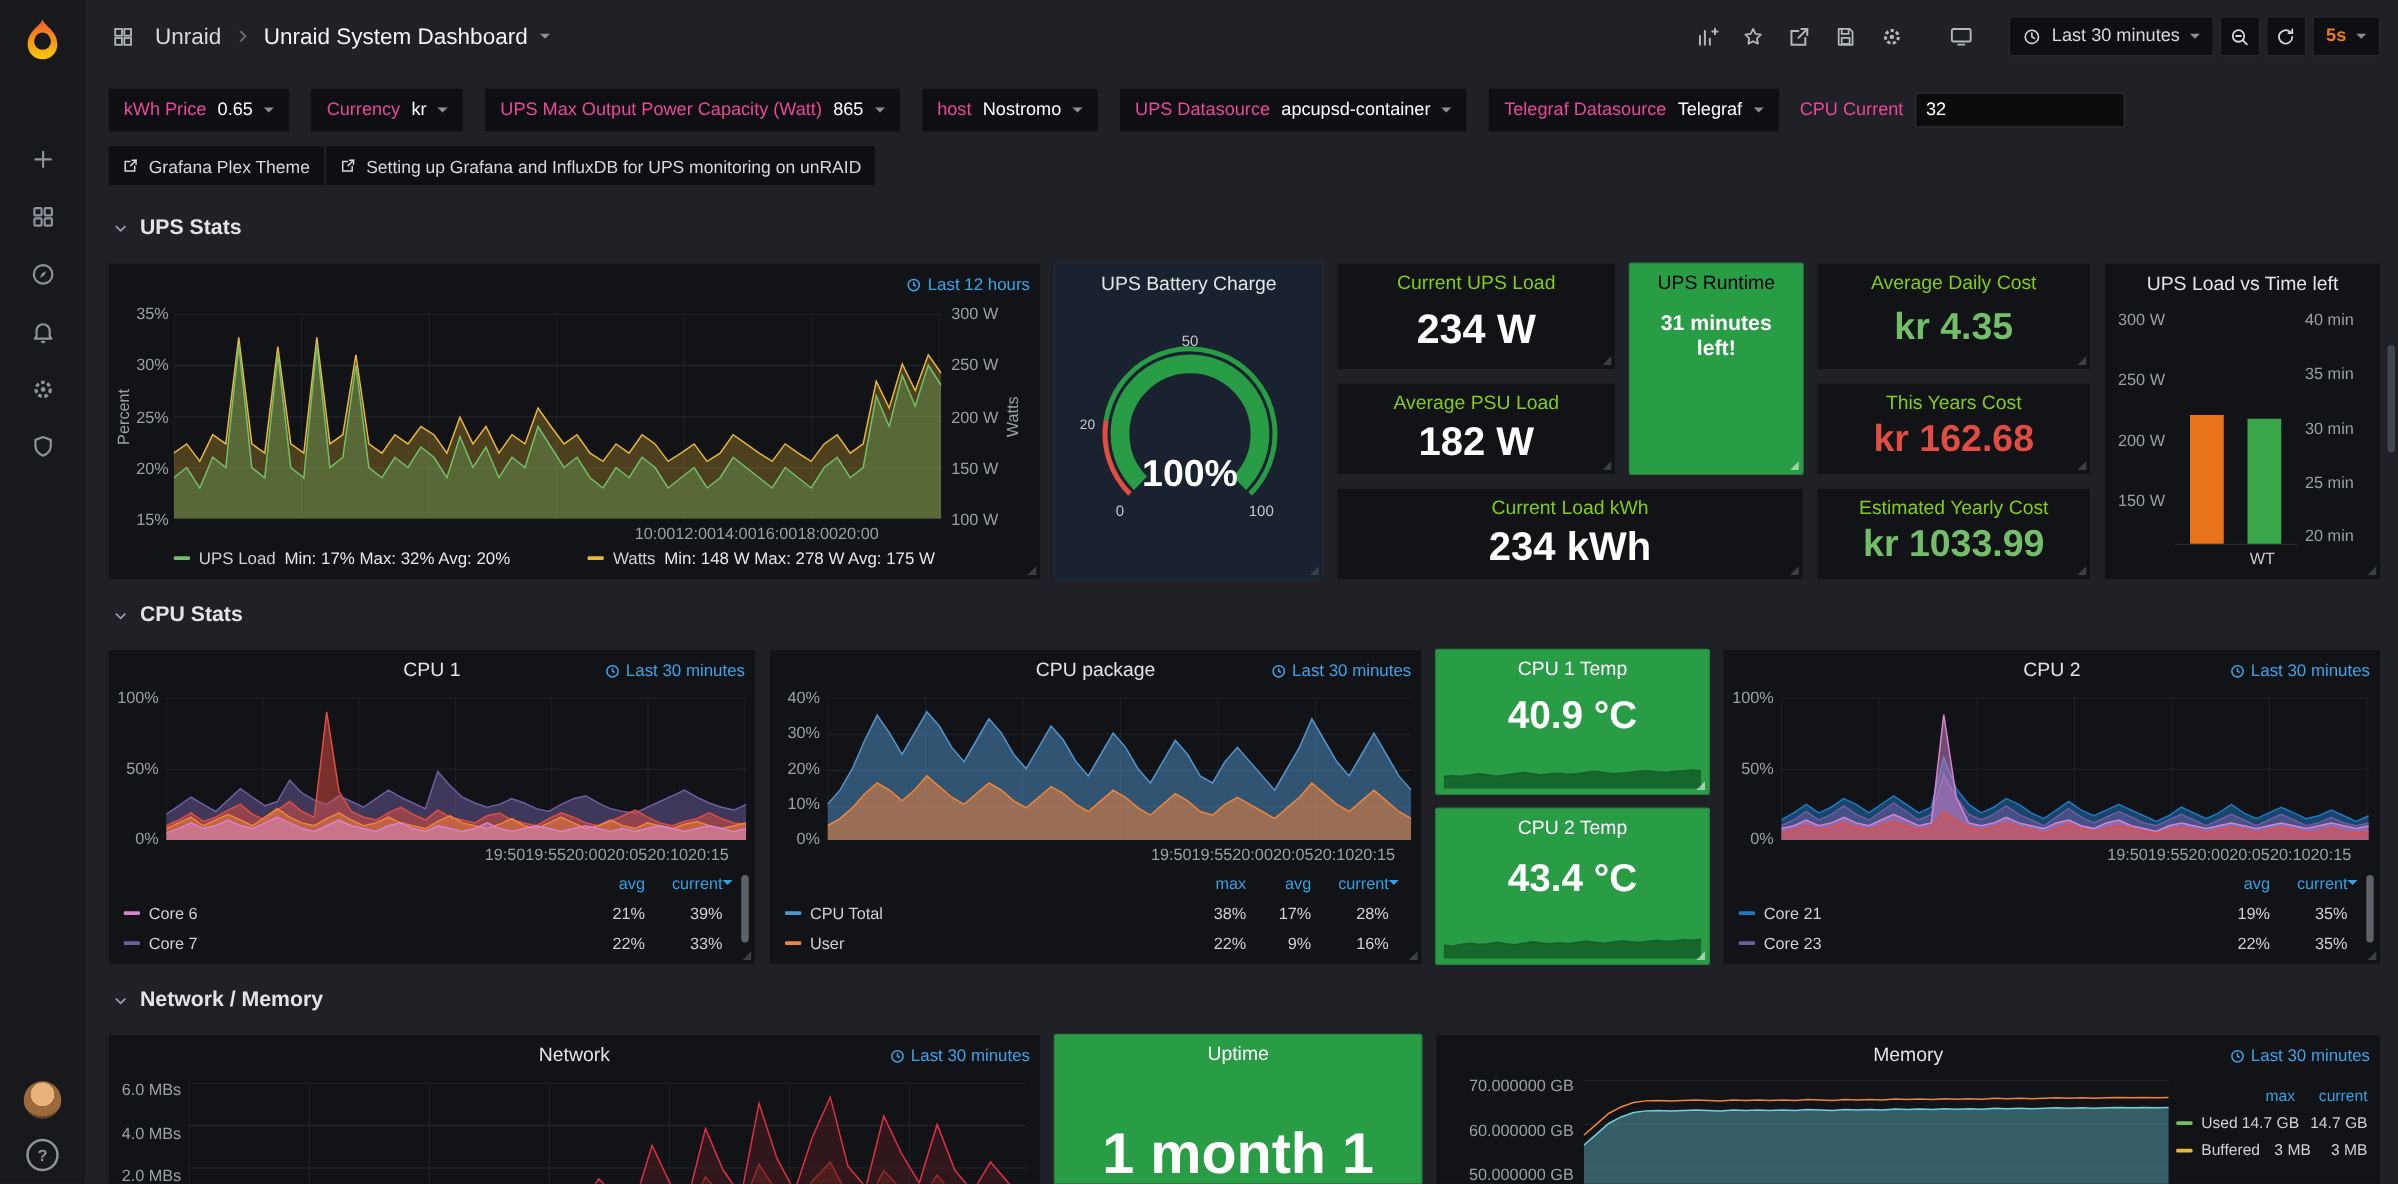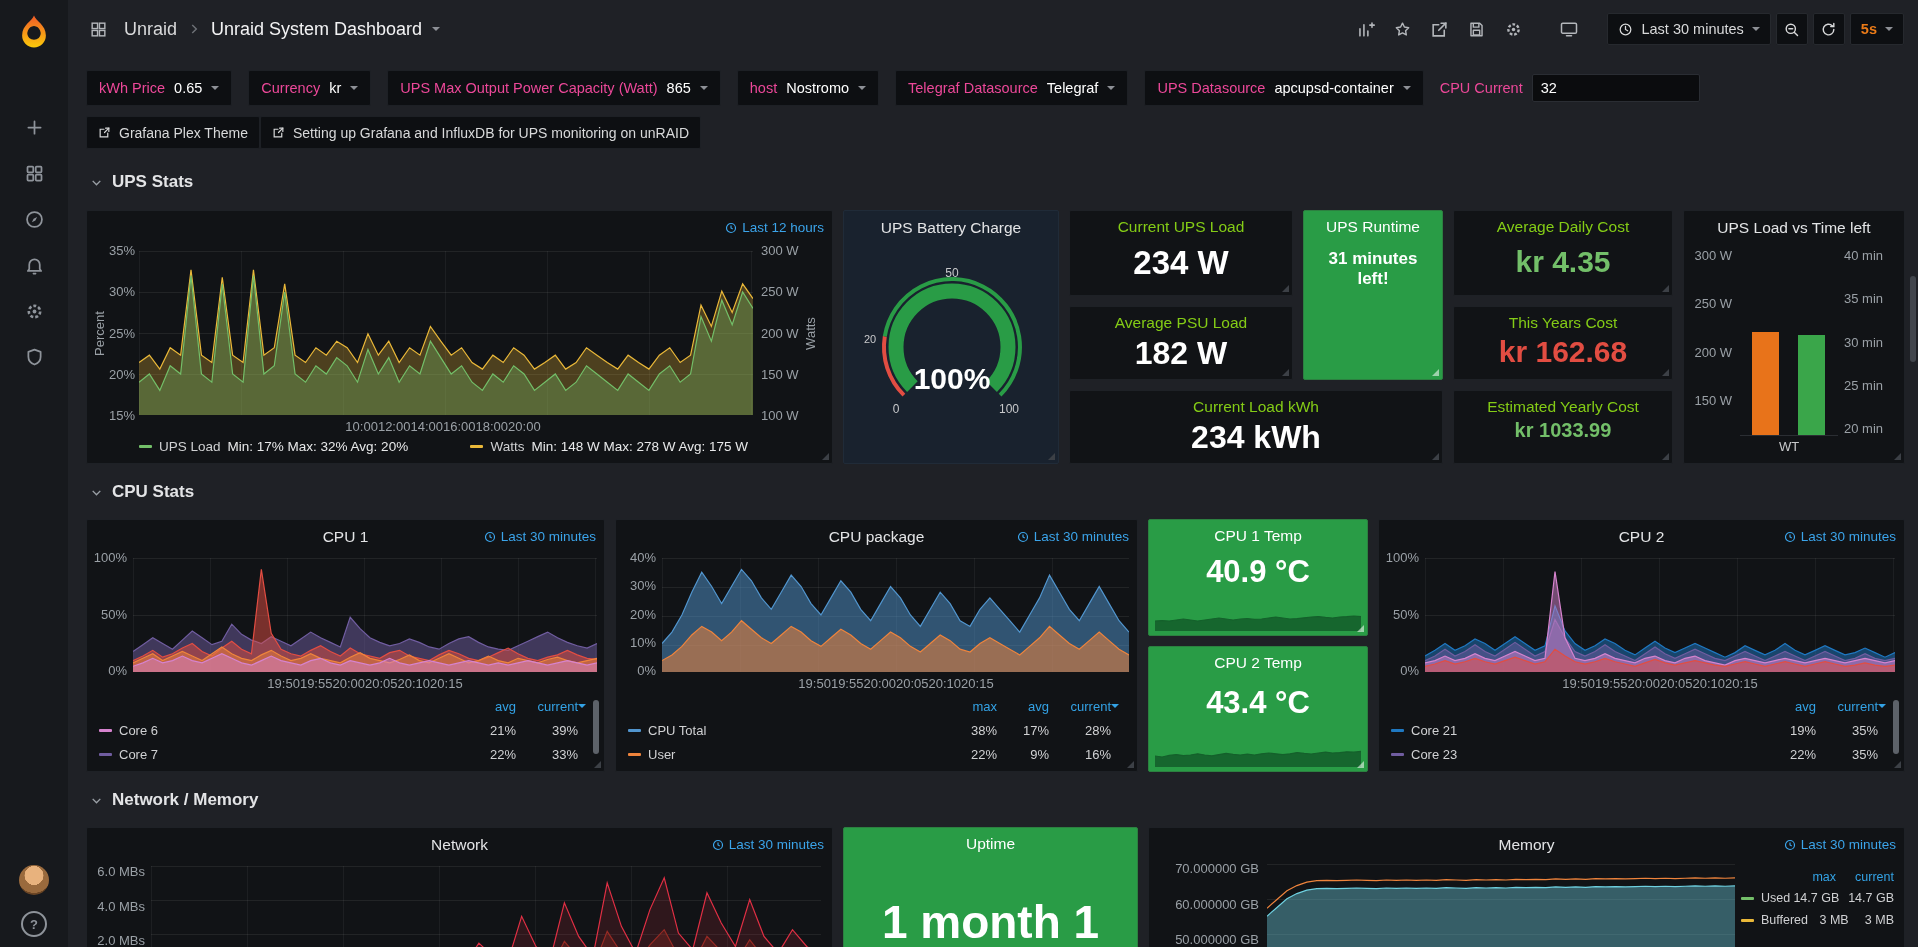--- a/index.html
+++ b/index.html
@@ -42,21 +42,21 @@
   .panel::after{content:"";position:absolute;right:3px;bottom:3px;border-left:7px solid transparent;border-bottom:7px solid #3c4046}
   .panel.green{background:#299c46;border-color:#2c8040}
   .panel.green::after{border-bottom-color:rgba(255,255,255,.55)}
   .panel.navy{background:#19222e;border-color:#202b38}
   .ptitle{position:absolute;top:8px;left:40px;right:40px;text-align:center;font-size:15.5px;font-weight:500;color:#e3e4e6;
           white-space:nowrap;overflow:hidden;cursor:pointer}
   .pbadge{position:absolute;top:9px;right:8px;display:flex;align-items:center;gap:5px;color:#3ba4ea;font-size:13.5px;cursor:pointer;background:transparent}
   .ytcol{position:absolute;display:flex;flex-direction:column;justify-content:space-between;color:#9aa0a6;font-size:13px;line-height:1}
   .ytcol.l{align-items:flex-end}
   .ytcol.r{align-items:flex-start}
-  .xt{position:absolute;display:flex;justify-content:center;color:#9aa0a6;font-size:13px}
+  .xt{position:absolute;display:flex;justify-content:flex-end;color:#9aa0a6;font-size:13px}
   .plot{position:absolute}
   .plot > svg{position:absolute;inset:0;width:100%;height:100%}
   .ylab{position:absolute;color:#9aa0a6;font-size:13px;transform:rotate(-90deg);text-align:center;width:150px}
   .leg{position:absolute;font-size:13.5px;color:#d0d1d3;display:flex;gap:7px;align-items:center;white-space:nowrap}
   .sw{width:13px;height:3px;border-radius:1px;display:inline-block;flex:none}
   .cpulegend{position:absolute;left:12px;right:18px;font-size:13px;color:#d0d1d3}
   .lrow{display:flex;align-items:center;height:24px}
   .lrow .name{margin-left:7px;cursor:pointer}
   .lrow .sp{flex:1}
   .lcol{text-align:right}
@@ -227,27 +227,27 @@
       <span class="varlabel">UPS Max Output Power Capacity (Watt)</span>
       <span class="varvalue">865</span>
       <span class="caret"></span>
     </div>
     <div class="varpill">
       <span class="varlabel">host</span>
       <span class="varvalue">Nostromo</span>
       <span class="caret"></span>
     </div>
     <div class="varpill">
+      <span class="varlabel">UPS Datasource</span>
+      <span class="varvalue">apcupsd-container</span>
+      <span class="caret"></span>
+    </div>
+    <div class="varpill">
       <span class="varlabel">Telegraf Datasource</span>
       <span class="varvalue">Telegraf</span>
-      <span class="caret"></span>
-    </div>
-    <div class="varpill">
-      <span class="varlabel">UPS Datasource</span>
-      <span class="varvalue">apcupsd-container</span>
       <span class="caret"></span>
     </div>
     <div class="varpill" style="background:transparent;border:none;padding-left:0">
       <span class="varlabel">CPU Current</span>
       <input class="varinput" value="32" style="">
     </div>
   </div>
 
   <div id="links">
     <div class="linkpill">
@@ -352,21 +352,21 @@
       <text x="100" y="128" text-anchor="middle" font-size="30" font-weight="bold" fill="#ffffff">100%</text>
     </svg>
   </div>
 
   <div class="panel" style="left:1069px;top:210px;width:224px;height:86px">
     <span class="stat-title">Current UPS Load</span>
     <div class="stat-value" style="top:33px;font-size:33px">234 W</div>
   </div>
 
   <div class="panel green" style="left:1303px;top:210px;width:140px;height:170px">
-    <span class="stat-title" style="color:#ffffff">UPS Runtime</span>
+    <span class="stat-title" style="color:#000000">UPS Runtime</span>
     <div class="stat-value" style="top:38px;font-size:17px;padding:0 8px">31 minutes left!</div>
   </div>
 
   <div class="panel" style="left:1453px;top:210px;width:220px;height:86px">
     <span class="stat-title">Average Daily Cost</span>
     <div class="stat-value" style="top: 34px; font-size: 30px; color: rgb(115, 191, 105);">kr 4.35</div>
   </div>
 
   <div class="panel" style="left:1069px;top:306px;width:224px;height:74px">
     <span class="stat-title">Average PSU Load</span>
@@ -378,21 +378,21 @@
     <div class="stat-value" style="top: 28px; font-size: 30px; color: rgb(226, 77, 66);">kr 162.68</div>
   </div>
 
   <div class="panel" style="left:1069px;top:390px;width:374px;height:74px">
     <span class="stat-title">Current Load kWh</span>
     <div class="stat-value" style="top:28px;font-size:32px">234 kWh</div>
   </div>
 
   <div class="panel" style="left:1453px;top:390px;width:220px;height:74px">
     <span class="stat-title">Estimated Yearly Cost</span>
-    <div class="stat-value" style="top: 28px; font-size: 20px; color: rgb(115, 191, 105);">kr 1033.99</div>
+    <div class="stat-value" style="top: 28px; font-size: 30px; color: rgb(115, 191, 105);">kr 1033.99</div>
   </div>
 
   <div class="panel" style="left:1683px;top:210px;width:222px;height:254px">
     <span class="ptitle" style="left:6px;right:6px">UPS Load vs Time left</span>
     <div class="ytcol l" style="left:4px;top:38px;width:44px;height:158px">
       <span>300 W</span>
         <span>250 W</span>
         <span>200 W</span>
         <span>150 W</span>
     </div>

